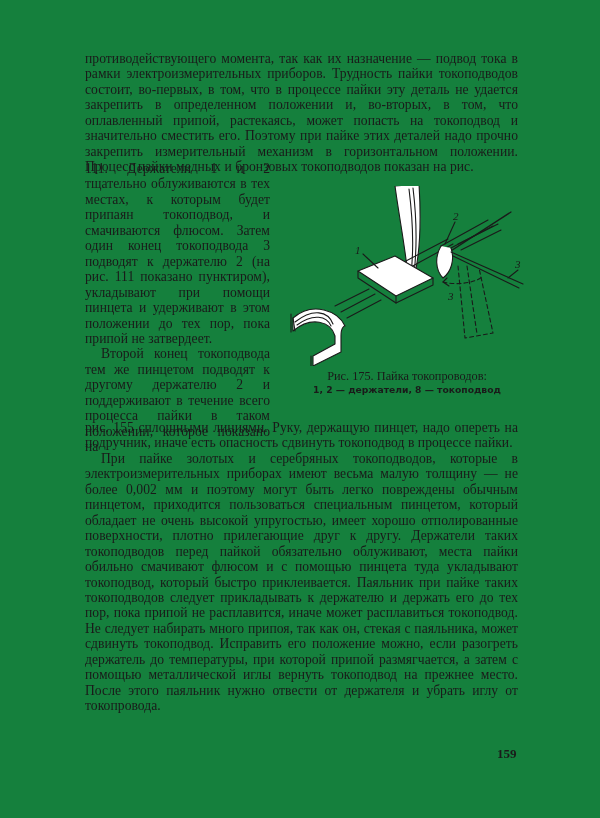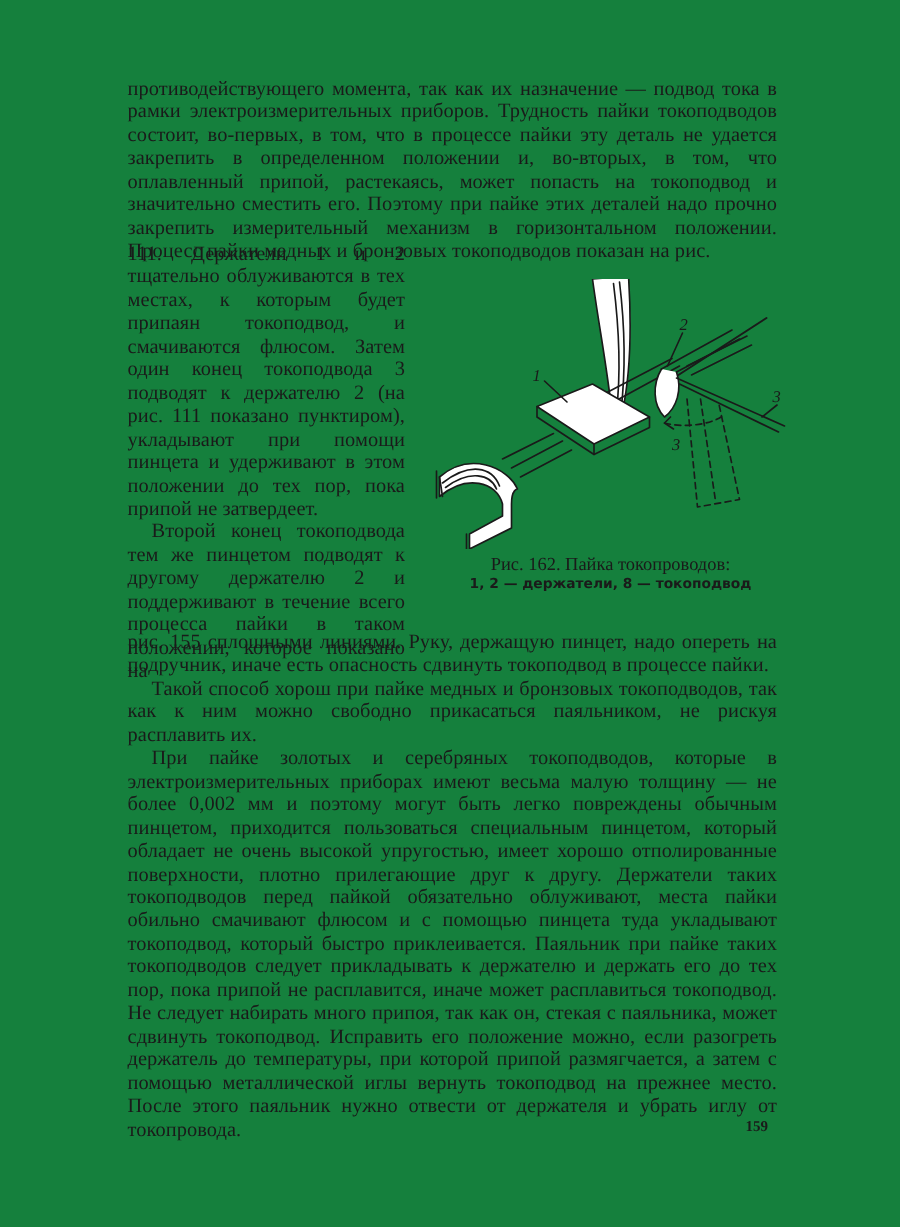--- a/index.html
+++ b/index.html
@@ -22,21 +22,21 @@
   .figure {
     position: absolute; left: 283px; top: 186px; width: 245px; height: 180px;
   }
   .figure svg { width: 245px; height: 180px; display: block; }
   .caption {
     position: absolute; left: 282px; top: 369px; width: 250px; text-align: center;
   }
   .caption .title { font-size: 12.3px; line-height: 15px; }
   .caption .legend { font-size: 9.2px; line-height: 12px; font-family: "DejaVu Sans", sans-serif; font-weight: bold; }
   .page-number {
-    position: absolute; left: 497px; top: 746px; font-size: 10px; font-weight: bold;
+    position: absolute; left: 497px; top: 746px; font-size: 13px; font-weight: bold;
   }
 </style>
 </head>
 <body>
 
 <div class="page">
 
   <div class="text" id="top-block">
     <p class="cont">противодействующего момента, так как их назначение — подвод тока в рамки электроизмерительных приборов. Трудность пайки токоподводов состоит, во-первых, в том, что в процессе пайки эту деталь не удается закрепить в определенном положении и, во-вторых, в том, что оплавленный припой, растекаясь, может попасть на токоподвод и значительно сместить его. Поэтому при пайке этих деталей надо прочно закрепить измерительный механизм в горизонтальном положении. Процесс пайки медных и бронзовых токоподводов показан на рис.</p>
   </div>
@@ -92,24 +92,23 @@
       <path d="M225 92 L235 84"></path>
 
       <text x="72" y="68" font-family="Liberation Serif, serif" font-style="italic" font-size="11" fill="#1a1a1a" stroke="none">1</text>
       <text x="170" y="34" font-family="Liberation Serif, serif" font-style="italic" font-size="11" fill="#1a1a1a" stroke="none">2</text>
       <text x="232" y="82" font-family="Liberation Serif, serif" font-style="italic" font-size="11" fill="#1a1a1a" stroke="none">3</text>
       <text x="165" y="114" font-family="Liberation Serif, serif" font-style="italic" font-size="11" fill="#1a1a1a" stroke="none">3</text>
     </svg>
   </div>
 
   <div class="caption">
-    <div class="title">Рис. 162. Пайка токопроводов:</div>
+    <div class="title">Рис. 175. Пайка токопроводов:</div>
     <div class="legend">1, 2 — держатели, 8 — токоподвод</div>
   </div>
 
   <div class="text" id="bottom-block">
     <p class="cont">рис. 155 сплошными линиями. Руку, держащую пинцет, надо опереть на подручник, иначе есть опасность сдвинуть токоподвод в процессе пайки.</p>
-    <p class="indent">Такой способ хорош при пайке медных и бронзовых токоподводов, так как к ним можно свободно прикасаться паяльником, не рискуя расплавить их.</p>
     <p class="indent">При пайке золотых и серебряных токоподводов, которые в электроизмерительных приборах имеют весьма малую толщину — не более 0,002 мм и поэтому могут быть легко повреждены обычным пинцетом, приходится пользоваться специальным пинцетом, который обладает не очень высокой упругостью, имеет хорошо отполированные поверхности, плотно прилегающие друг к другу. Держатели таких токоподводов перед пайкой обязательно облуживают, места пайки обильно смачивают флюсом и с помощью пинцета туда укладывают токоподвод, который быстро приклеивается. Паяльник при пайке таких токоподводов следует прикладывать к держателю и держать его до тех пор, пока припой не расплавится, иначе может расплавиться токоподвод. Не следует набирать много припоя, так как он, стекая с паяльника, может сдвинуть токоподвод. Исправить его положение можно, если разогреть держатель до температуры, при которой припой размягчается, а затем с помощью металлической иглы вернуть токоподвод на прежнее место. После этого паяльник нужно отвести от держателя и убрать иглу от токопровода.</p>
   </div>
 
   <div class="page-number">159</div>
 </div>
 
 </body></html>

